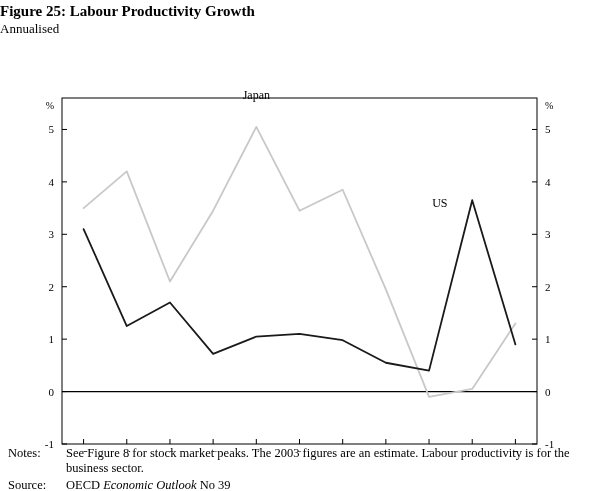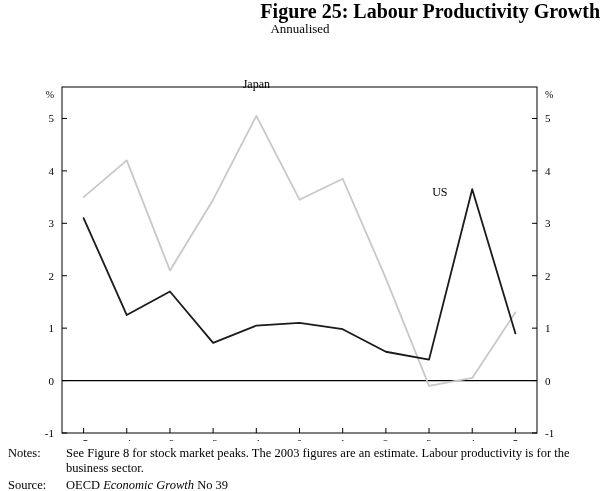--- a/index.html
+++ b/index.html
@@ -9,30 +9,29 @@
   }
   body {
     width: 600px;
     height: 491px;
     font-family: "Liberation Serif", serif;
     color: #000000;
     position: relative;
     overflow: hidden;
   }
   .fig-title {
-    text-align: right;
-    font-size: 20px;
+    text-align: left;
+    font-size: 15px;
     font-weight: bold;
     margin: 2px 0 0 0;
     line-height: 18px;
   }
   .fig-subtitle {
-    text-align: center;
     font-size: 13px;
-    margin: 1px 0 4px 0;
+    margin: 1px 0 15px 0;
     line-height: 16px;
   }
   .chart-wrap {
     position: relative;
     width: 600px;
     height: 400px;
   }
   svg.plot {
     display: block;
   }
@@ -150,15 +149,15 @@
     </svg>
 </div>
 
 <div class="notes">
   <div class="notes-row">
     <div class="notes-label">Notes:</div>
     <div class="notes-body">See Figure 8 for stock market peaks. The 2003 figures are an estimate. Labour productivity is for the business sector.</div>
   </div>
   <div class="notes-row">
     <div class="notes-label">Source:</div>
-    <div class="notes-body"><span>OECD </span><span class="ital">Economic Growth</span><span> No 39</span></div>
+    <div class="notes-body"><span>OECD </span><span class="ital">Economic Outlook</span><span> No 39</span></div>
   </div>
 </div>
 
 </body></html>

